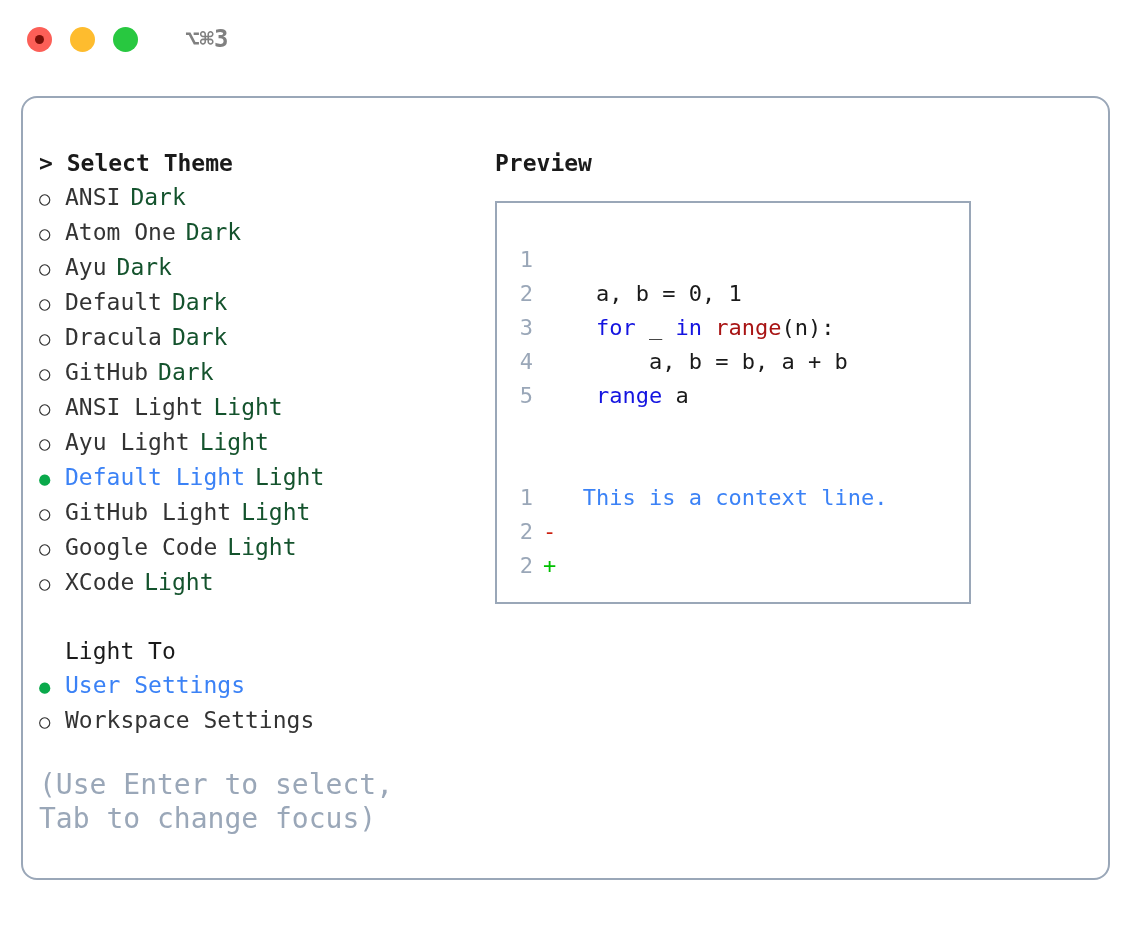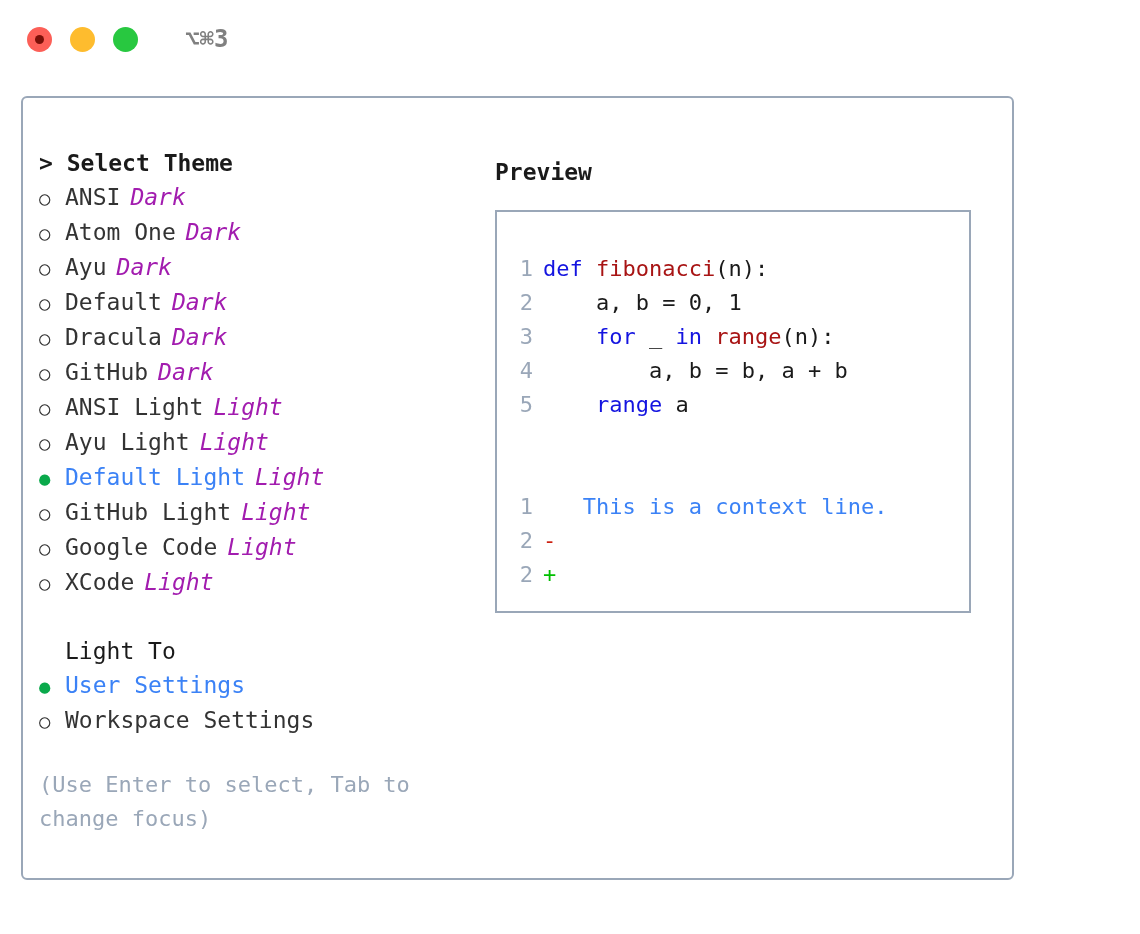--- a/index.html
+++ b/index.html
@@ -70,24 +70,24 @@
     color: #808080;
     letter-spacing: 0px;
     white-space: pre;
   }
 
   
   .panel {
     position: absolute;
     left: 21px;
     top: 96px;
-    width: 993px;
+    width: 1089px;
     height: 784px;
     border: 2px solid #9aa7b8;
-    border-radius: 6px;
+    border-radius: 16px;
     background: #ffffff;
   }
 
   .panel-inner {
     position: absolute;
     left: 0; top: 0; right: 0; bottom: 0;
     display: flex;
   }
 
   
@@ -119,57 +119,55 @@
     width: 26px;
     flex: 0 0 26px;
     font-size: 19px;
     color: #333333;
     line-height: 34px;
   }
   .opt.selected .marker { color: #0aa94b; }
   .opt-label { color: #333333; }
   .opt.selected .opt-label { color: #3b82f6; }
   .opt-tag {
-    color: #a21caf;
+    color: #14532d;
     margin-left: 10px;
-    font-style: italic;
   }
 
   .group-head {
     font-size: 23px;
     line-height: 34px;
     color: #1a1a1a;
     padding-left: 26px;
     white-space: pre;
   }
 
   .spacer-1 { height: 34px; }
 
   .help-text {
     margin-top: 30px;
-    font-size: 22px;
+    font-size: 28px;
     line-height: 34px;
     color: #9aa7b8;
     width: 420px;
   }
 
   
   .right-col {
     flex: 1;
     padding: 48px 0 0 0;
     position: relative;
   }
   .preview-title {
     font-size: 23px;
     font-weight: bold;
     color: #1a1a1a;
     line-height: 34px;
     margin-left: 2px;
     white-space: pre;
-    margin-top: 9px;
   }
   .preview-box {
     margin-top: 21px;
     margin-left: 2px;
     width: 476px;
     height: 403px;
     border: 2px solid #9aa7b8;
     background: #ffffff;
     padding: 40px 0 0 0;
   }
@@ -246,21 +244,20 @@
         <div class="help-text">(Use Enter to select, Tab to change focus)</div>
       </div>
 
       <div class="right-col">
         <div class="preview-title">Preview</div>
 
         <div class="preview-box">
 
           <div class="code-line">
             <span class="ln">1</span>
-            <span class="code-text"><span class="kw">def </span><span class="fn">fibonacci</span><span class="pl">(n):</span></span>
           </div>
 
           <div class="code-line">
             <span class="ln">2</span>
             <span class="code-text"><span class="pl">    a, b = 0, 1</span></span>
           </div>
 
           <div class="code-line">
             <span class="ln">3</span>
             <span class="code-text"><span class="pl">    </span><span class="kw">for</span><span class="pl"> _ </span><span class="kw">in</span><span class="pl"> </span><span class="fn">range</span><span class="pl">(n):</span></span>

